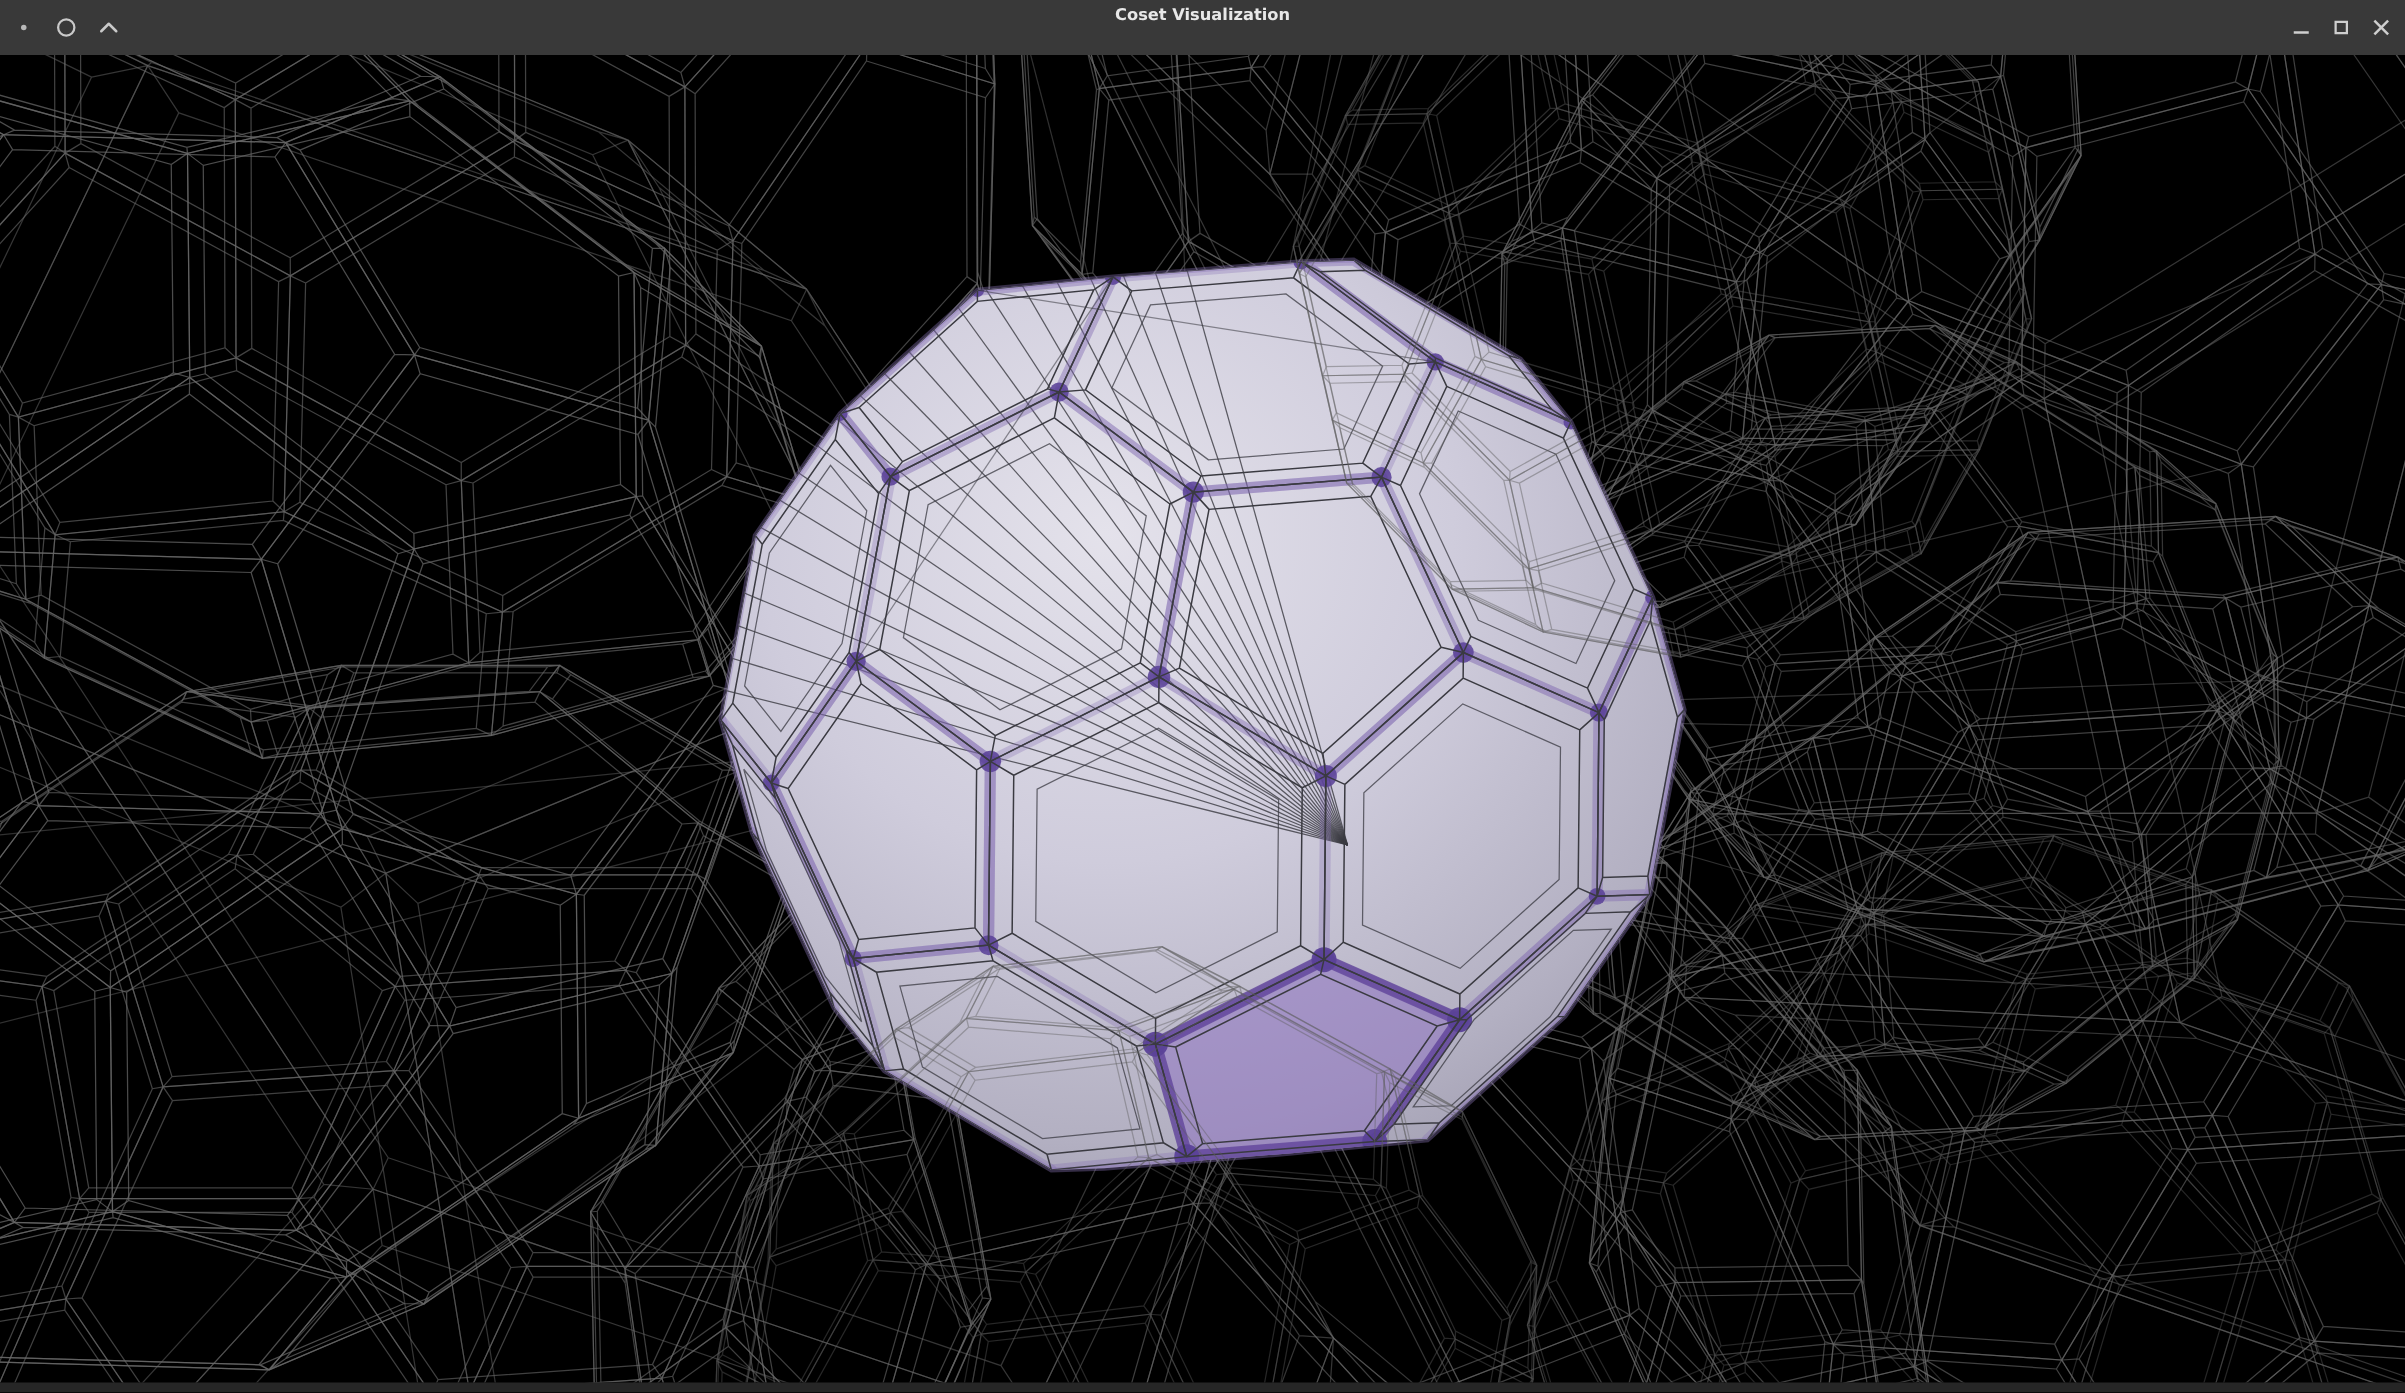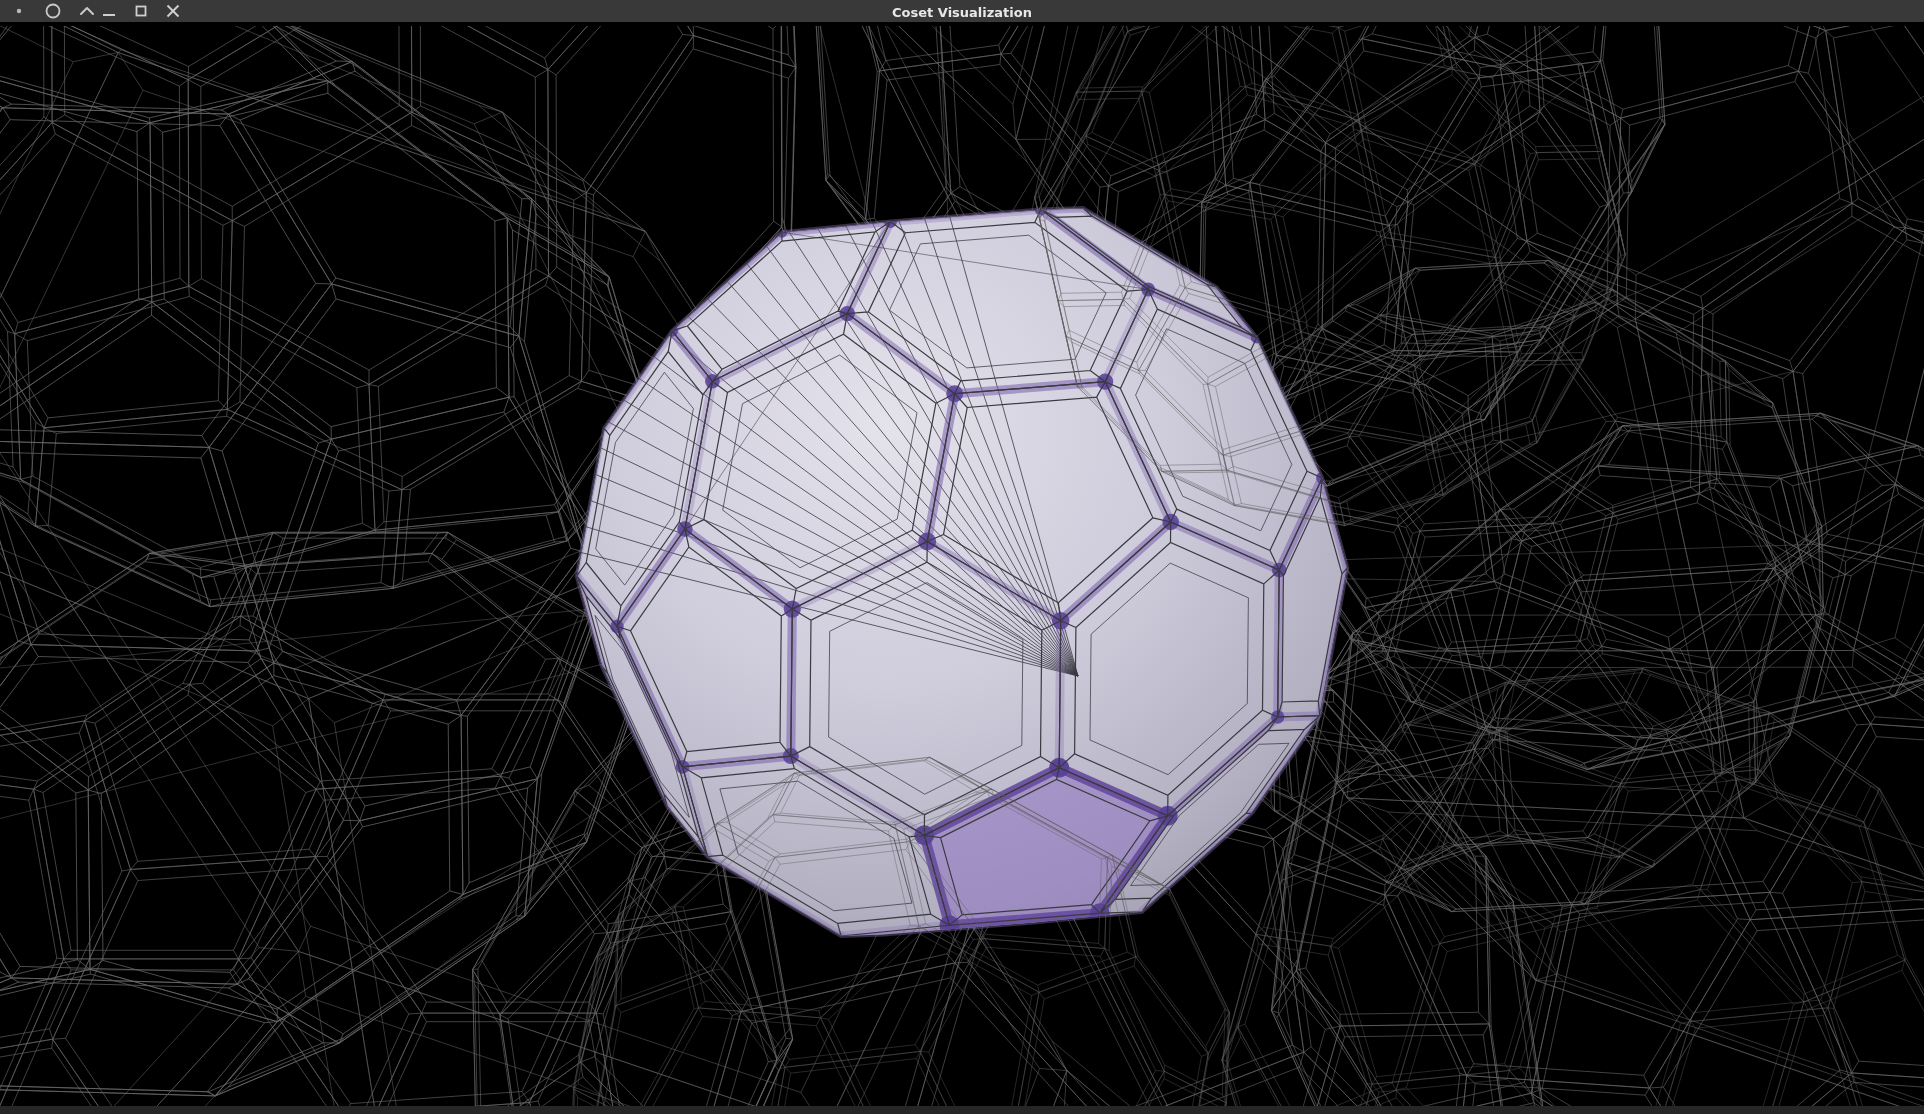--- a/index.html
+++ b/index.html
@@ -1,19 +1,19 @@
 <!DOCTYPE html>
 <html style="--titlebar-bg: #393939; --title-fg: #e8e8e8; --scene-bg: #000000; --strip-bg: #262626;"><head>
 <meta charset="utf-8">
 <style>
   html,body{margin:0;padding:0;background:#000;width:1924px;height:1114px;overflow:hidden;
     font-family:"DejaVu Sans","Liberation Sans",sans-serif;}
   .window{position:relative;width:1924px;height:1114px;background:#000;}
-  .titlebar{position:absolute;top:0;left:0;width:100%;height:22px;
-    background:var(--titlebar-bg,#393939);display:flex;align-items:center;
+  .titlebar{position:absolute;top:0;left:0;width:100%;height:44px;
+    background:var(--titlebar-bg,#393939);display:flex;align-items:center;justify-content:space-between;
     box-sizing:border-box;padding:0 8px;z-index:10;}
   .tb-left,.tb-right{display:flex;align-items:center;height:100%;}
   .tb-left{gap:12px;}
   .tb-right{gap:10px;}
   .tb-icon,.tb-btn{width:22px;height:22px;display:flex;align-items:center;justify-content:center;cursor:default;}
   .tb-title{position:absolute;left:0;right:0;top:0;height:26px;line-height:26px;text-align:center;
     color:var(--title-fg,#e8e8e8);font-size:13px;font-weight:bold;pointer-events:none;}
   .viewport{position:absolute;top:26px;left:0;width:1924px;height:1080px;background:var(--scene-bg,#000);}
   .bottomstrip{position:absolute;left:0;bottom:0;width:100%;height:8px;background:var(--strip-bg,#262626);}
   svg{display:block;}

